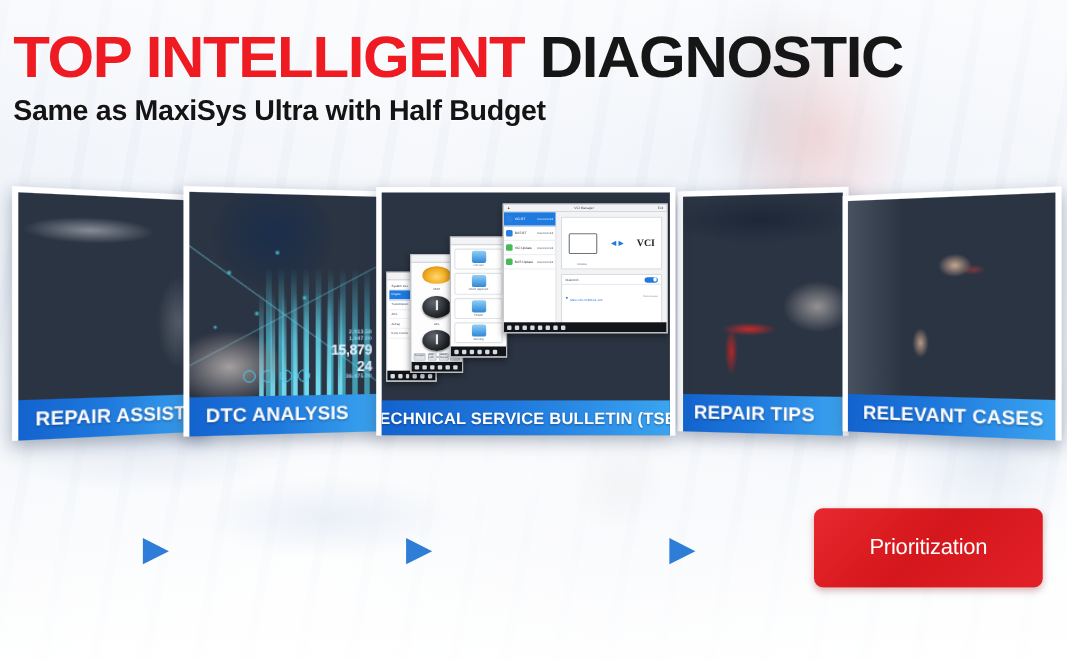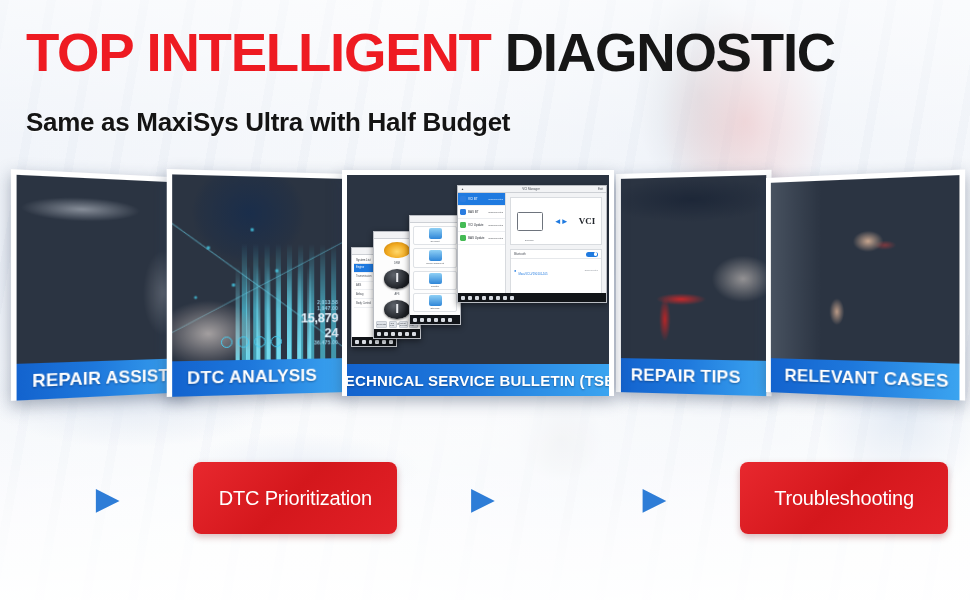--- a/index.html
+++ b/index.html
@@ -35,36 +35,36 @@
   #bg-photo::after{
     content:""; position:absolute; inset:0;
     background:
       radial-gradient(ellipse 200px 70px at 130px 395px, rgba(225,232,242,.9) 0%, rgba(225,232,242,0) 75%),
       radial-gradient(ellipse 160px 50px at 300px 470px, rgba(230,236,246,.8) 0%, rgba(230,236,246,0) 75%),
       linear-gradient(to bottom, rgba(255,255,255,0) 62%, rgba(255,255,255,.55) 100%);
   }
 
   
   #headline-block {
-    position: absolute; left: 26px; top: 26px; z-index: 6;
+    position: absolute; left: 12px; top: 26px; z-index: 6;
   }
   #headline {
     font-size: 53px;
     line-height: 1.0;
     font-weight: bold;
     letter-spacing: -1.2px;
     white-space: nowrap;
     font-family: "Liberation Sans", sans-serif;
     transform: scaleX(1.03);
     transform-origin: left center;
   }
   #headline .hl-red   { color: #EE1B22; }
   #headline .hl-black { color: #161616; }
   #subhead {
-    margin-top: 28px;
+    margin-top: 6px;
     font-size: 26px;
     font-weight: bold;
     color: #141414;
     letter-spacing: -.3px;
     white-space: nowrap;
     text-shadow: 0 1px 1px rgba(255,255,255,.85);
   }
 
   
   #deck { position: absolute; left: 0; top: 168px; width: 970px; height: 232px; z-index: 5; }
@@ -527,17 +527,16 @@
   <div class="card" id="card-4">
     <div class="photo art-cases">
       <div class="card-label">RELEVANT CASES</div>
     </div>
   </div>
 
 </div>
 
 <div id="flow">
   <div class="flow-arrow">▶</div>
-  <div class="flow-box" id="flow-box-1">DTC Prioritization</div>
   <div class="flow-arrow">▶</div>
   <div class="flow-arrow">▶</div>
-  <div class="flow-box" id="flow-box-3">Troubleshooting</div>
+  <div class="flow-box" id="flow-box-3">Prioritization</div>
 </div>
 
 </body></html>

